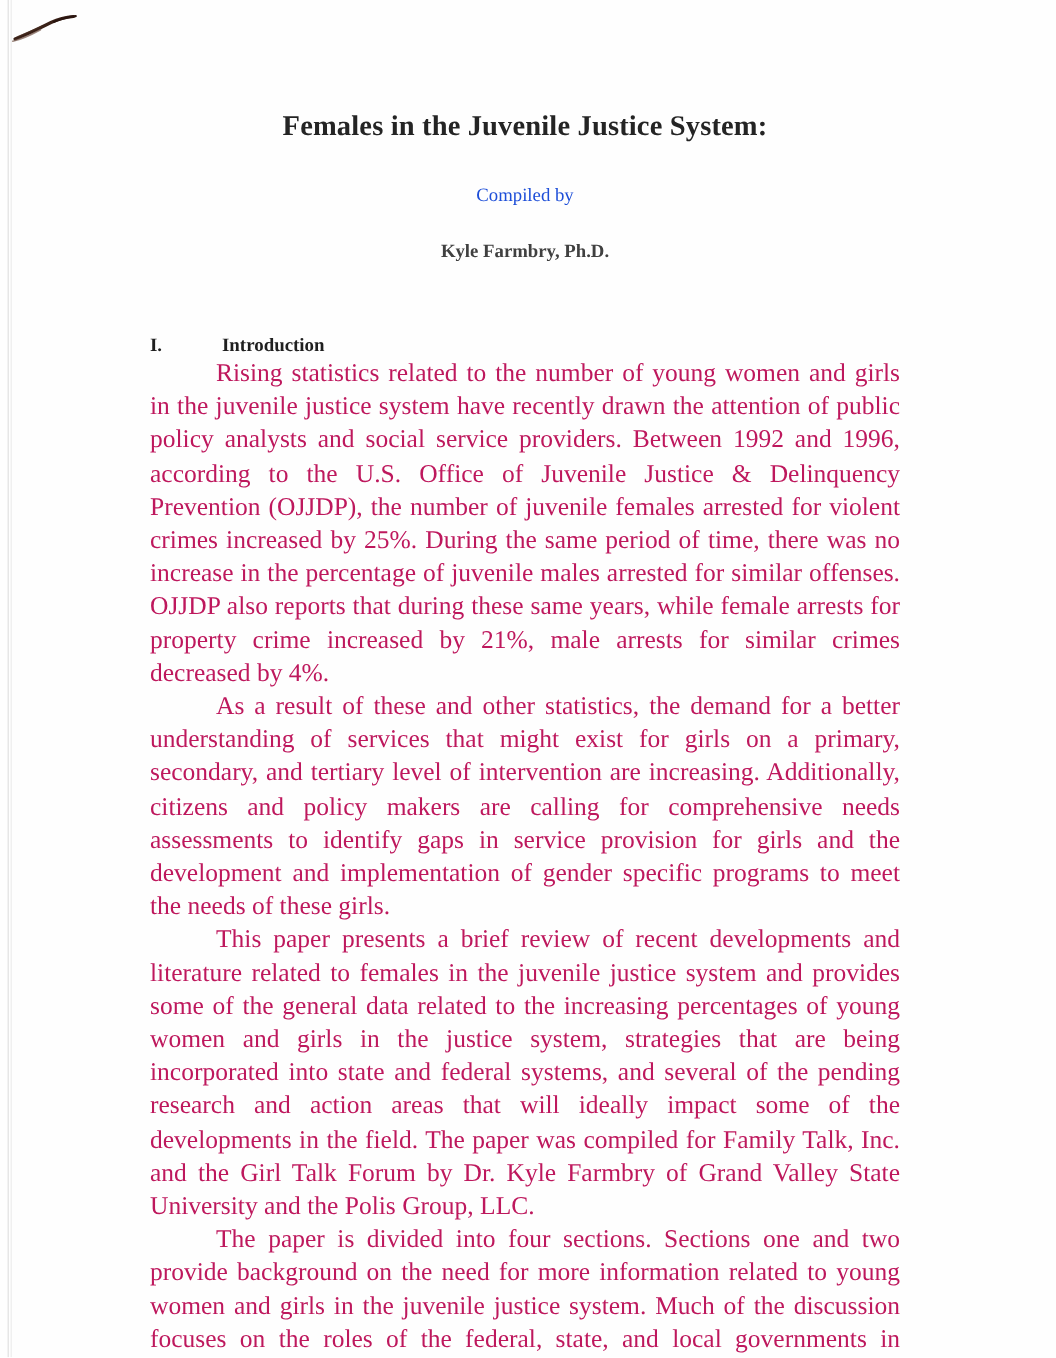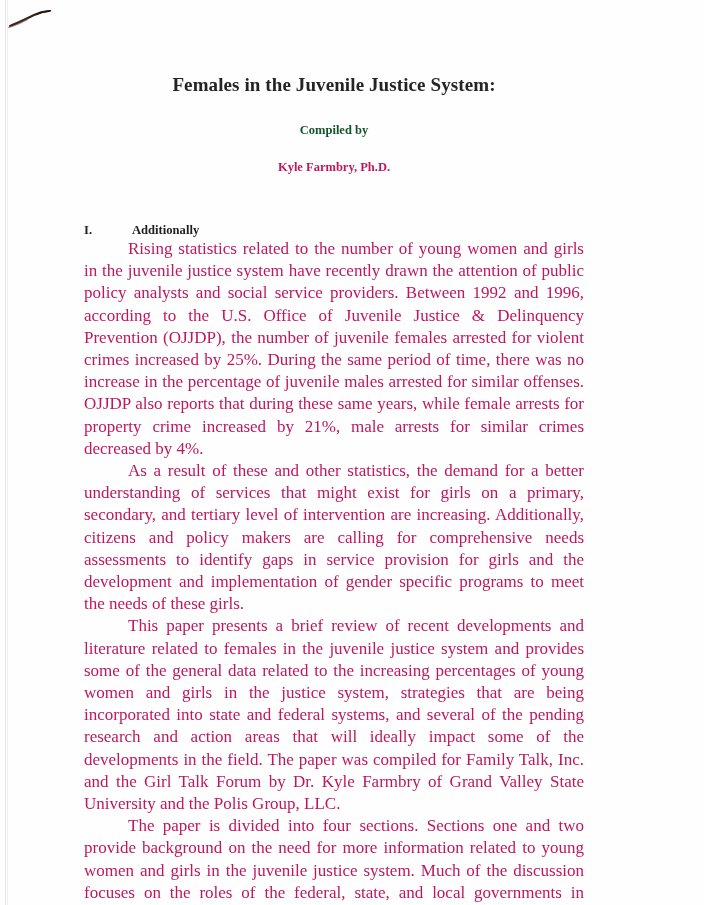--- a/index.html
+++ b/index.html
@@ -33,50 +33,50 @@
     position: absolute;
     left: 8px;
     top: 8px;
     width: 46px;
     height: 22px;
     pointer-events: none;
   }
 
   .sheet {
     position: absolute;
-    left: 84px;
+    left: 100px;
     top: 0;
     width: 500px;
     height: 905px;
   }
 
   .title-block {
     padding-top: 72px;
     text-align: center;
   }
   .doc-title {
     font-weight: bold;
     font-size: 19px;
     line-height: 25px;
     letter-spacing: 0.1px;
     color: #242424;
     margin: 0;
   }
   .doc-title .line2 { display: block; }
 
   .compiled-by {
-    font-weight: bold;
+    font-weight: normal;
     font-size: 12.5px;
-    color: #14532d;
+    color: #1d4ed8;
     margin-top: 26px;
   }
   .author {
     font-weight: bold;
     font-size: 12.5px;
-    color: #be185d;
+    color: #404040;
     margin-top: 22px;
   }
 
   .section-head {
     margin-top: 48px;
     font-size: 12.6px;
     color: #1f1f1f;
     display: flex;
   }
   .section-num {
@@ -128,21 +128,21 @@
     <div class="title-block">
       <h1 class="doc-title">
         <span>Females in the Juvenile Justice System:</span>
       </h1>
       <div class="compiled-by">Compiled by</div>
       <div class="author">Kyle Farmbry, Ph.D.</div>
     </div>
 
     <div class="section-head">
       <span class="section-num">I.</span>
-      <span class="section-title">Additionally</span>
+      <span class="section-title">Introduction</span>
     </div>
 
     <div class="body-text">
       <p class="first">Rising statistics related to the number of young women and girls in the juvenile justice system have recently drawn the attention of public policy analysts and social service providers.  Between 1992 and 1996, according to the U.S. Office of Juvenile Justice &amp; Delinquency Prevention (OJJDP), the number of juvenile females arrested for violent crimes increased by 25%.  During the same period of time, there was no increase in the percentage of juvenile males arrested for similar offenses.  OJJDP also reports that during these same years, while female arrests for property crime increased by 21%, male arrests for similar crimes decreased by 4%.</p>
       <p>As a result of these and other statistics, the demand for a better understanding of services that might exist for girls on a primary, secondary, and tertiary level of intervention are increasing. Additionally, citizens and policy makers are calling for comprehensive needs assessments to identify gaps in service provision for girls and the development and implementation of gender specific programs to meet the needs of these girls.</p>
       <p>This paper presents a brief review of recent developments and literature related to females in the juvenile justice system and provides some of the general data related to the increasing percentages of young women and girls in the justice system, strategies that are being incorporated into state and federal systems, and several of the pending research and action areas that will ideally impact some of the developments in the field. The paper was compiled for Family Talk, Inc. and the Girl Talk Forum by Dr. Kyle Farmbry of Grand Valley State University and the Polis Group, LLC.</p>
       <p>The paper is divided into four sections. Sections one and two provide background on the need for more information related to young women and girls in the juvenile justice system. Much of the discussion focuses on the roles of the federal, state, and local governments in shaping current systems and potential funding opportunities in order to expand many of the gender specific programs.</p>
     </div>
 
   </div>

